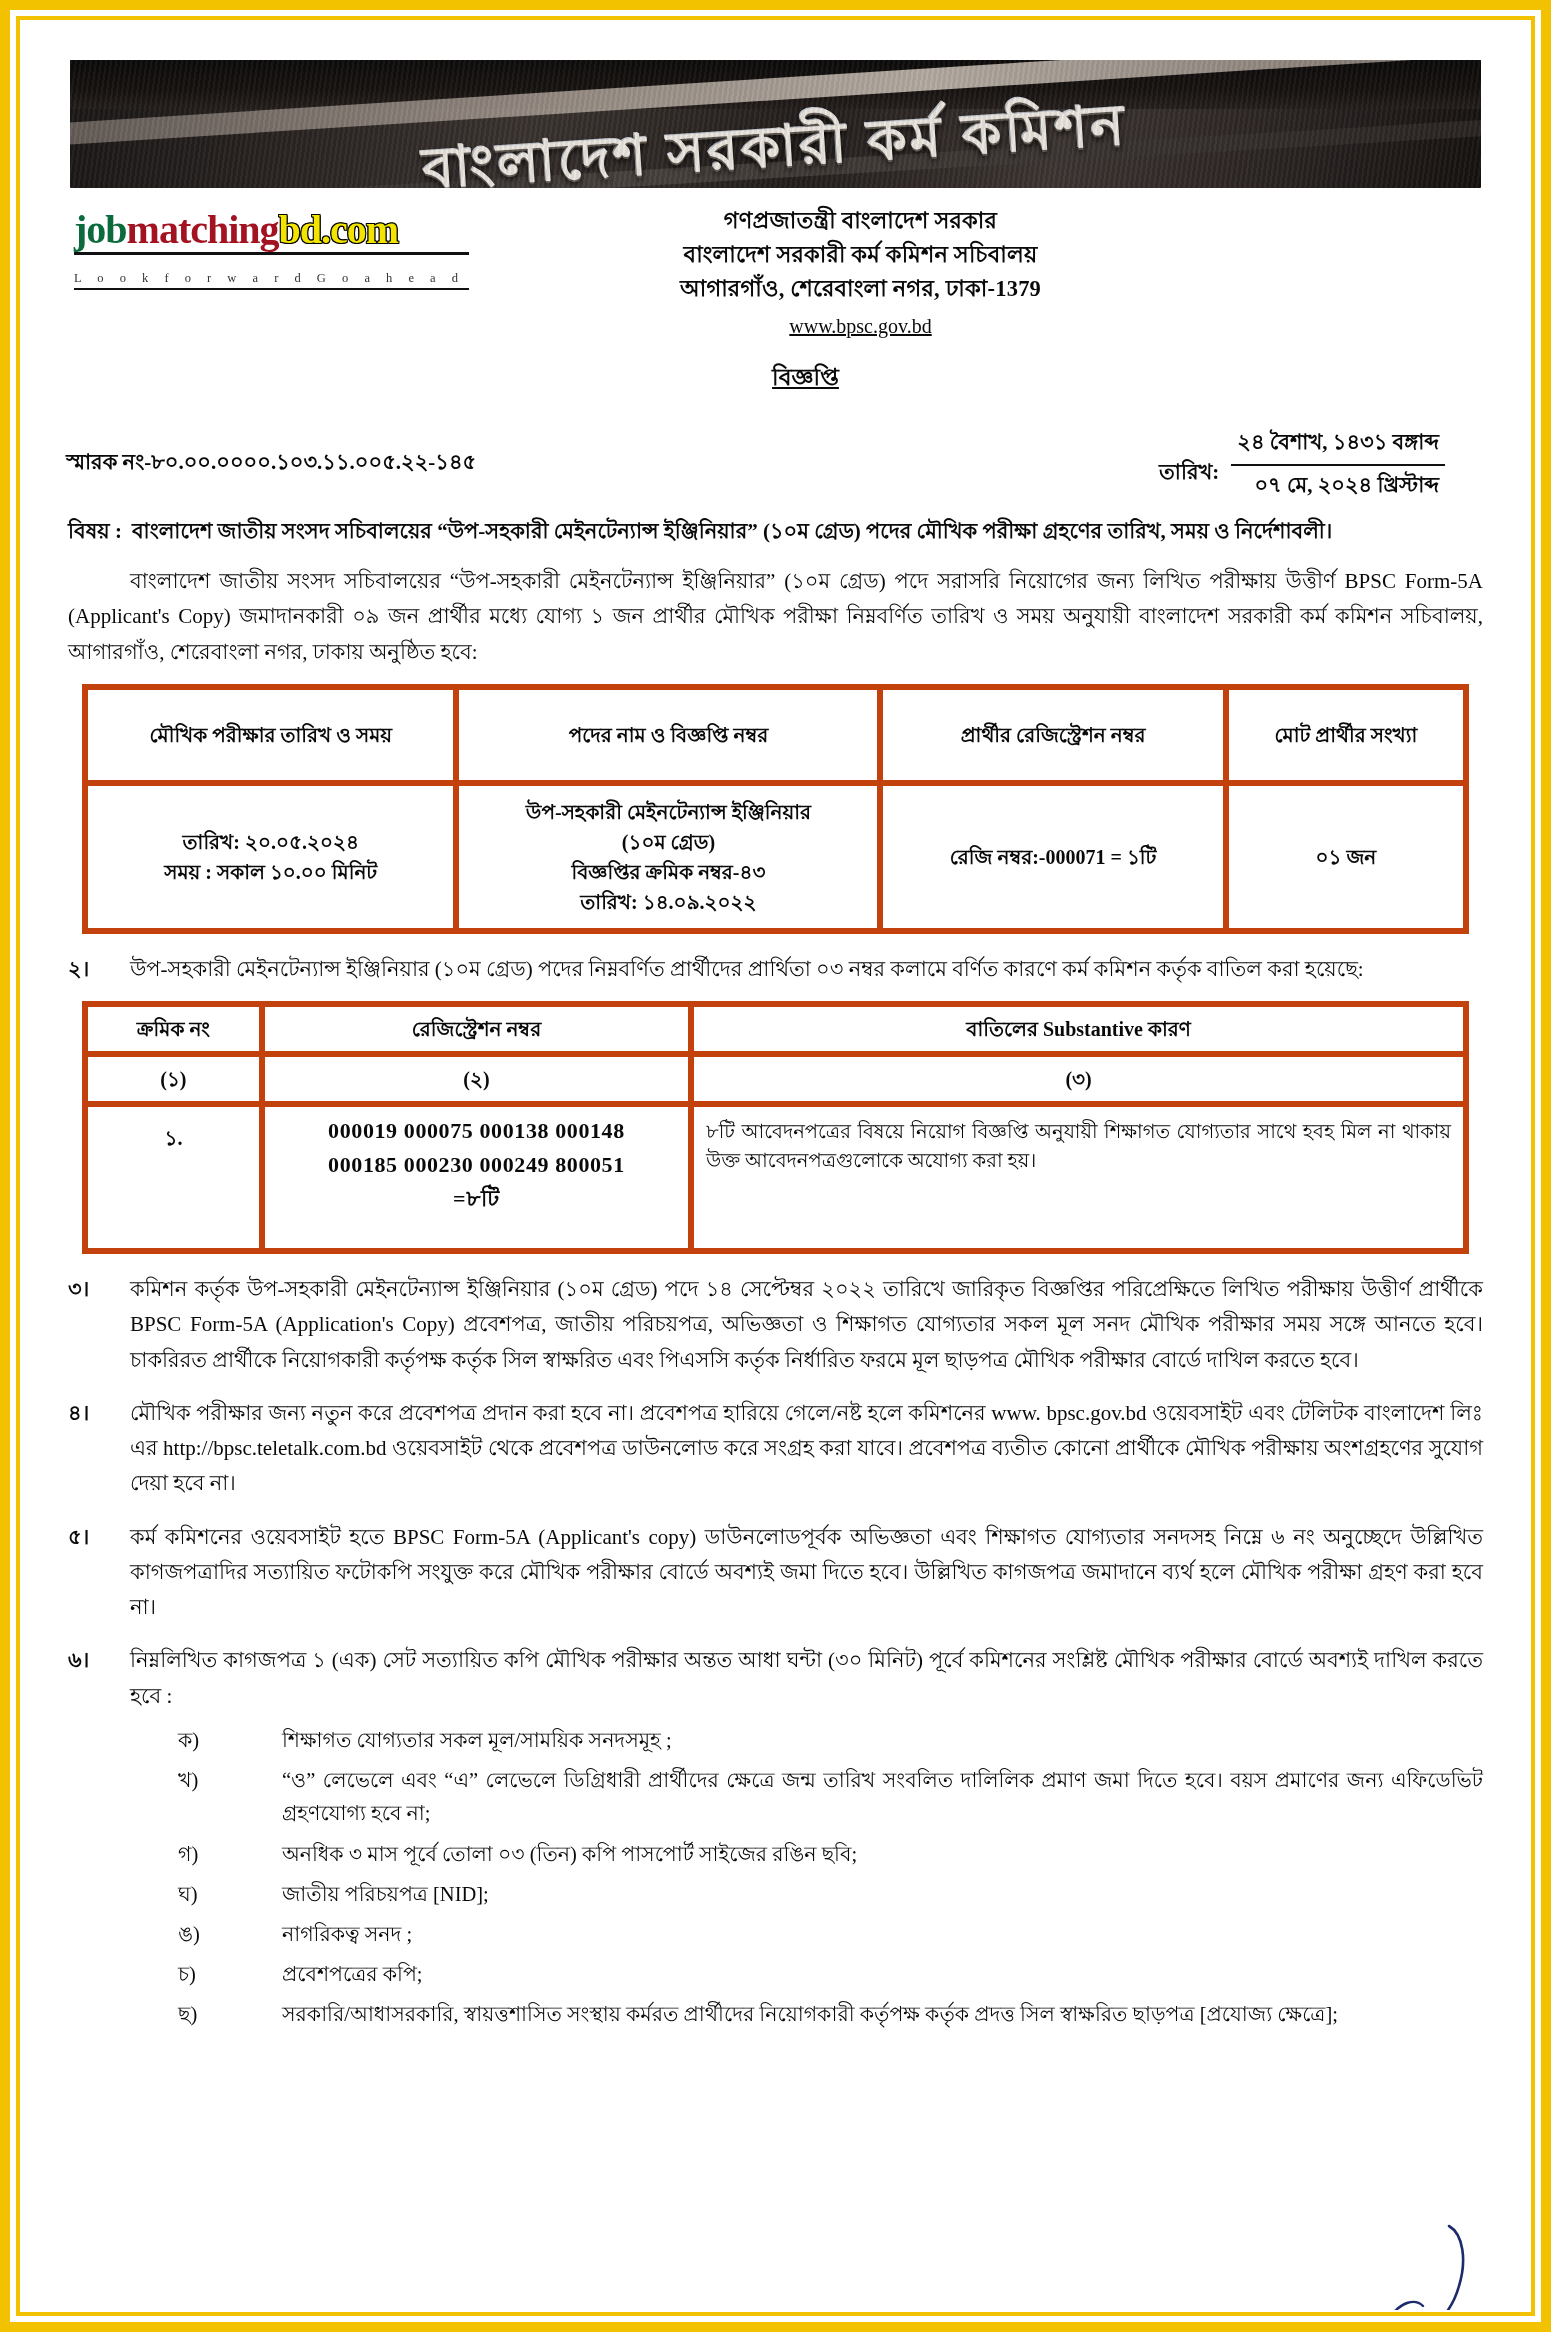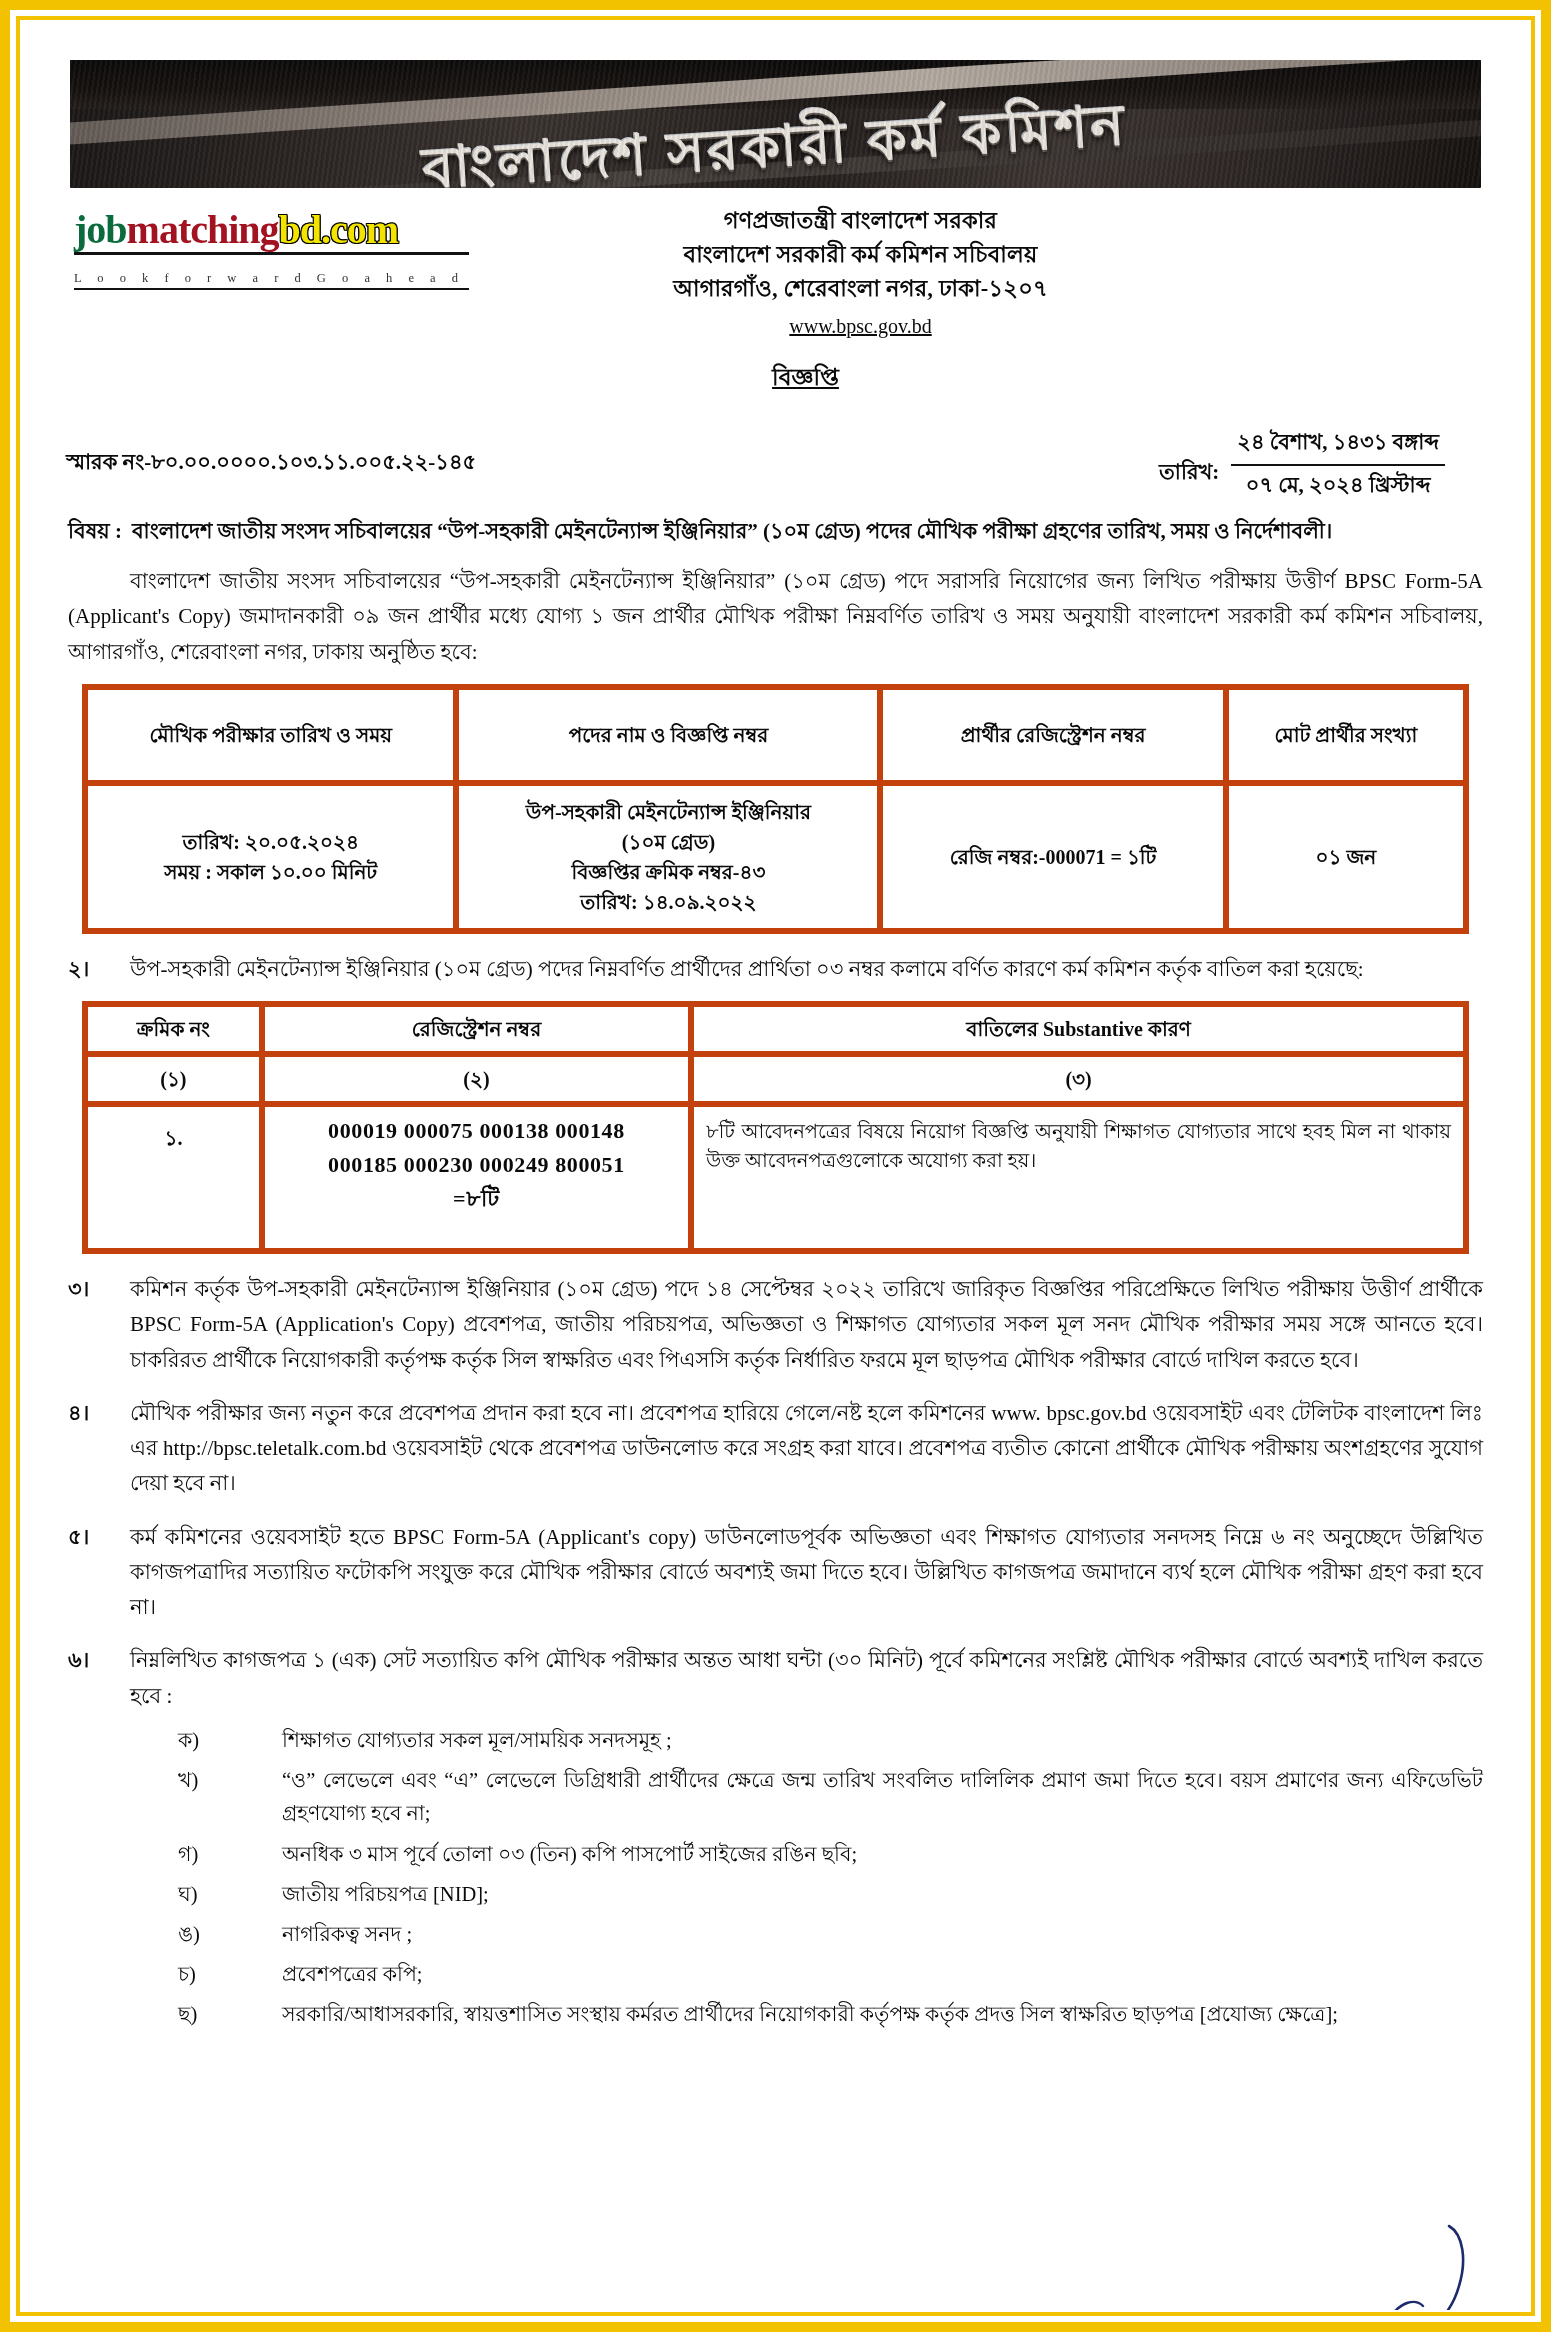--- a/index.html
+++ b/index.html
@@ -153,21 +153,21 @@
   }
   .memo-no{
     position:absolute;left:6px;top:22px;
     font-size:21px;font-weight:600;
   }
   .date-block{
     position:absolute;right:46px;top:2px;
     display:flex;align-items:center;gap:12px;
   }
   .date-label{font-size:21px;font-weight:600;padding-top:18px;}
-  .date-frac{text-align:center;}
+  .date-frac{text-align:right;}
   .date-frac .top{font-size:21px;font-weight:600;padding:0 6px 3px;}
   .date-frac .bar{height:2px;background:#111;}
   .date-frac .bot{font-size:21px;font-weight:600;padding:3px 6px 0;}
 
   
   .subject{
     margin-top:12px;
     display:flex;
     gap:10px;
     font-size:21px;
@@ -281,21 +281,21 @@
       <div class="logo">
         <div class="logo-main"><span class="g1">job</span><span class="g2">matching</span><span class="g3">bd.com</span></div>
         <div class="logo-rule"></div>
         <div class="logo-tag">L o o k   f o r w a r d   G o   a h e a d</div>
         <div class="logo-rule2"></div>
       </div>
 
       <div class="addr">
         <div>গণপ্রজাতন্ত্রী বাংলাদেশ সরকার</div>
         <div>বাংলাদেশ সরকারী কর্ম কমিশন সচিবালয়</div>
-        <div>আগারগাঁও, শেরেবাংলা নগর, ঢাকা-১২০৭</div>
+        <div>আগারগাঁও, শেরেবাংলা নগর, ঢাকা-1379</div>
         <div class="site">www.bpsc.gov.bd</div>
       </div>
     </div>
 
     <div class="notice-title">বিজ্ঞপ্তি</div>
 
     <div class="memo-row">
       <div class="memo-no">স্মারক নং-৮০.০০.০০০০.১০৩.১১.০০৫.২২-১৪৫</div>
       <div class="date-block">
         <div class="date-label">তারিখ:</div>

